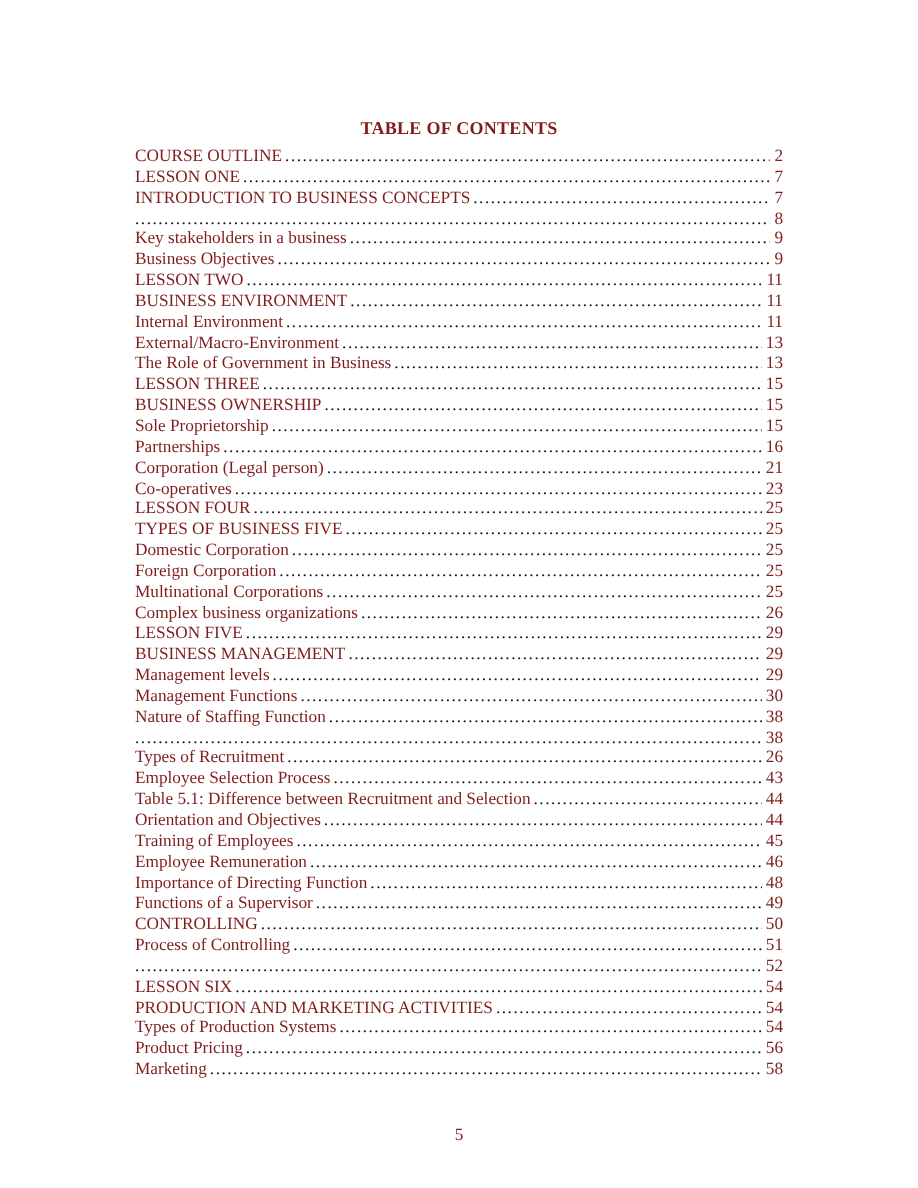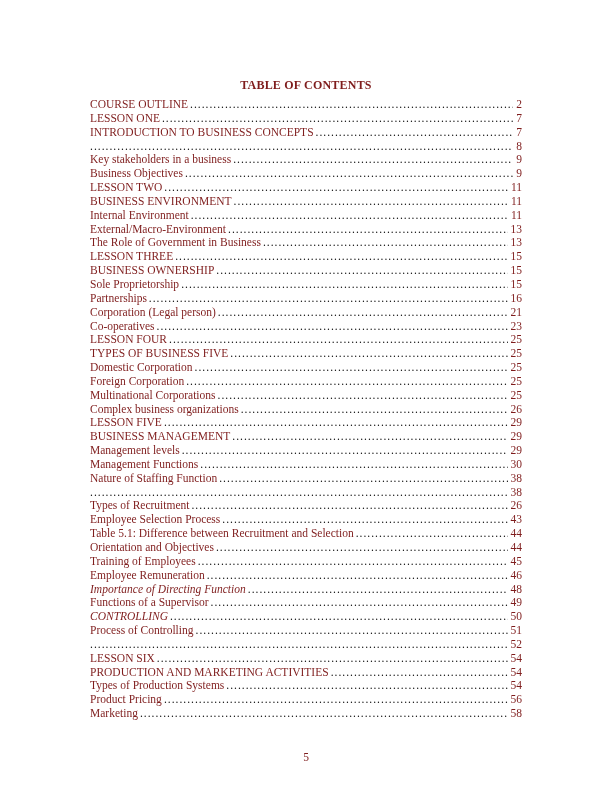--- a/index.html
+++ b/index.html
@@ -36,21 +36,21 @@
     width: 100%;
   }
   .row {
     display: flex;
     align-items: baseline;
     font-size: 11.5px;
     line-height: 13.85px;
     height: 13.85px;
     white-space: nowrap;
   }
-  .row.italic .t { font-style: italic; }
+  .row.italic .t { }
   .row .t {
     flex: 0 0 auto;
     padding-right: 2px;
   }
   .row .leader {
     flex: 1 1 auto;
     overflow: hidden;
     white-space: nowrap;
     min-width: 8px;
     margin-right: 3px;

